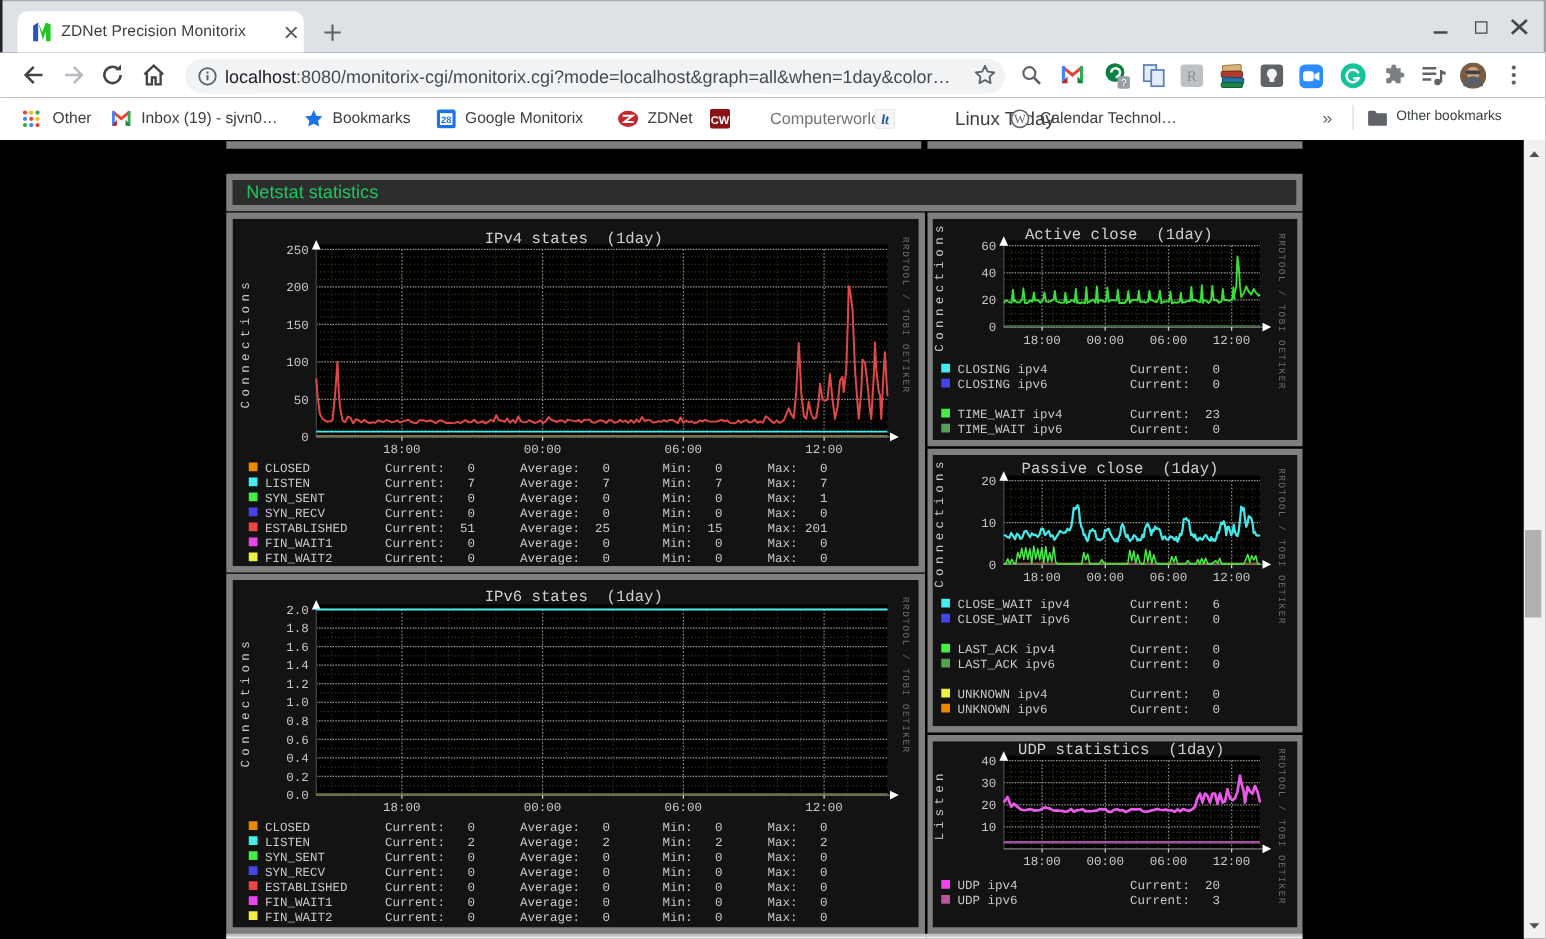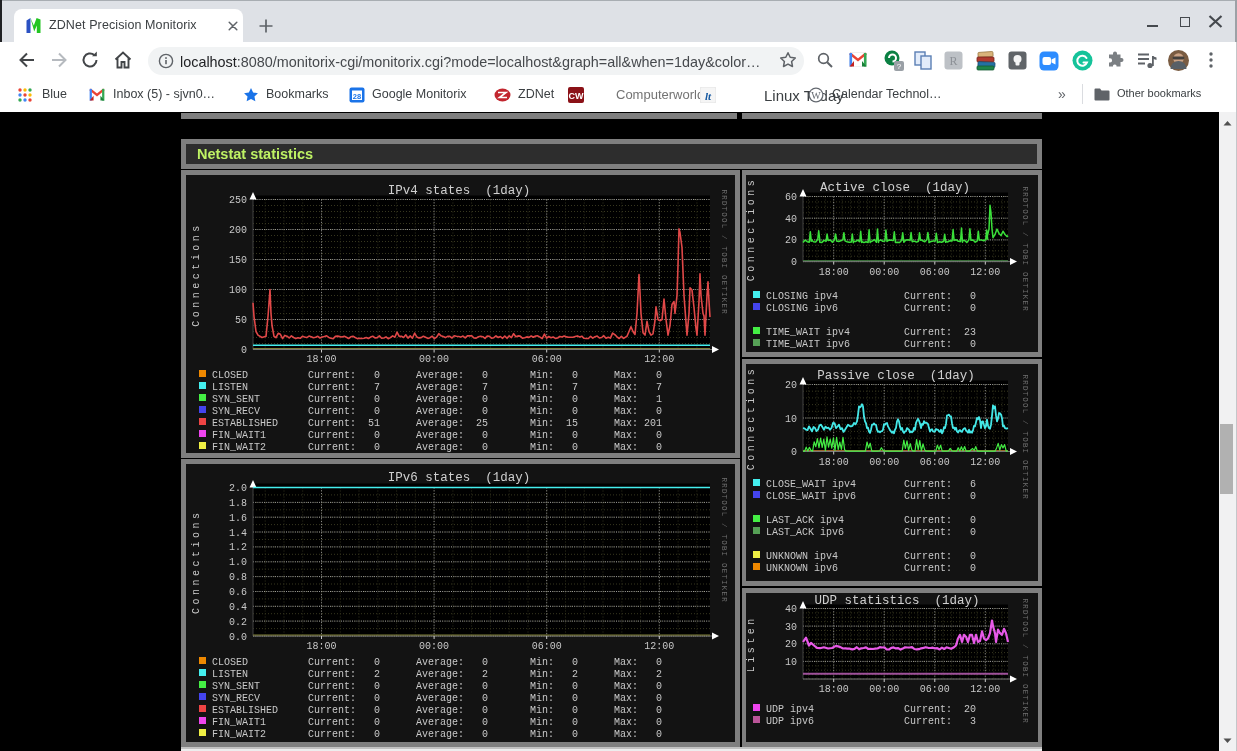--- a/index.html
+++ b/index.html
@@ -122,29 +122,29 @@
 <circle cx="2" cy="2" r="1.7" fill="#ea4335"></circle>
     <circle cx="7" cy="2" r="1.7" fill="#fbbc05"></circle>
     <circle cx="12" cy="2" r="1.7" fill="#34a853"></circle>
 <circle cx="2" cy="7" r="1.7" fill="#4285f4"></circle>
     <circle cx="7" cy="7" r="1.7" fill="#ea4335"></circle>
     <circle cx="12" cy="7" r="1.7" fill="#fbbc05"></circle>
 <circle cx="2" cy="12" r="1.7" fill="#34a853"></circle>
     <circle cx="7" cy="12" r="1.7" fill="#4285f4"></circle>
     <circle cx="12" cy="12" r="1.7" fill="#ea4335"></circle>
   </svg>
-<div class="abs" style="left:42px;top:87px;font-size:12.5px;color:#3c4043;white-space:nowrap">Blue</div>
+<div class="abs" style="left:42px;top:87px;font-size:12.5px;color:#3c4043;white-space:nowrap">Other</div>
 <svg class="abs" style="left:89px;top:88px" width="16" height="13" viewBox="0 0 18 15">
 <path d="M1 1.5 L9 8 L17 1.5" stroke="#ea4335" stroke-width="2.6" fill="none"></path>
 <rect x="0.5" y="1" width="2.6" height="13.5" fill="#4285f4"></rect>
 <rect x="14.9" y="1" width="2.6" height="13.5" fill="#34a853"></rect>
 <path d="M0.5 14.5 L5 14.5 L5 9 Z" fill="#c5221f"></path>
 <path d="M17.5 14.5 L13 14.5 L13 9 Z" fill="#188038"></path>
   </svg>
-<div class="abs" style="left:113px;top:87px;font-size:12.5px;color:#3c4043;white-space:nowrap">Inbox (5) - sjvn0…</div>
+<div class="abs" style="left:113px;top:87px;font-size:12.5px;color:#3c4043;white-space:nowrap">Inbox (19) - sjvn0…</div>
 <svg class="abs" style="left:243px;top:87px" width="16" height="16" viewBox="0 0 18 18">
 <path d="M9 1.2 L11.4 6.2 L16.8 6.9 L12.9 10.7 L13.9 16 L9 13.4 L4.1 16 L5.1 10.7 L1.2 6.9 L6.6 6.2 Z" fill="#1a73e8"></path>
   </svg>
 <div class="abs" style="left:266px;top:87px;font-size:12.5px;color:#3c4043;white-space:nowrap">Bookmarks</div>
 <svg class="abs" style="left:349px;top:87px" width="16" height="16" viewBox="0 0 16 16">
 <rect x="0.5" y="0.5" width="15" height="15" rx="2" fill="#1a73e8"></rect>
 <rect x="3" y="3.5" width="10" height="9.5" fill="#fff"></rect>
 <text x="8" y="11.5" font-size="7.5" fill="#1a73e8" text-anchor="middle" font-family="Liberation Sans" font-weight="bold">28</text>
   </svg>
 <div class="abs" style="left:372px;top:87px;font-size:12.5px;color:#3c4043;white-space:nowrap">Google Monitorix</div>
@@ -173,21 +173,21 @@
 <div class="abs" style="left:1082px;top:84px;width:1px;height:20px;background:#dadce0"></div>
 <svg class="abs" style="left:1094px;top:88px" width="16" height="13" viewBox="0 0 16 13">
 <path d="M0.5 1.5 a1 1 0 0 1 1-1 L6 0.5 L7.5 2.5 L14.5 2.5 a1 1 0 0 1 1 1 L15.5 11.5 a1 1 0 0 1 -1 1 L1.5 12.5 a1 1 0 0 1 -1-1 Z" fill="#5f6368"></path>
   </svg>
 <div class="abs" style="left:1117px;top:87px;font-size:11px;color:#3c4043;white-space:nowrap">Other bookmarks</div>
 <div class="abs" style="left:0;top:112px;width:1219px;height:639px;background:#000"></div>
 <div class="abs" style="left:181px;top:113px;width:556px;height:6px;background:#7f7f7f"></div>
 <div class="abs" style="left:742px;top:113px;width:300px;height:6px;background:#7f7f7f"></div>
 <div class="abs" style="left:181px;top:139px;width:861px;height:30px;background:#7f7f7f;padding:5px">
     <div style="width:100%;height:100%;background:#2d2d2d;">
-      <div style="padding:2px 0 0 11px;font-size:14.5px;font-weight:bold;color:#bef264">Netstat statistics</div>
+      <div style="padding:2px 0 0 11px;font-size:14.5px;font-weight:normal;color:#22c55e">Netstat statistics</div>
     </div>
   </div>
 <div class="abs" style="left:181px;top:170px;width:559px;height:288px;background:#7f7f7f"></div>
 <div class="abs" style="left:181px;top:459px;width:559px;height:292px;background:#7f7f7f"></div>
 <div class="abs" style="left:742px;top:170px;width:300px;height:187px;background:#7f7f7f"></div>
 <div class="abs" style="left:742px;top:359px;width:300px;height:227px;background:#7f7f7f"></div>
 <div class="abs" style="left:742px;top:588px;width:300px;height:163px;background:#7f7f7f"></div>
 <svg style="position:absolute;left:186px;top:175px" width="549" height="278" viewBox="0 0 549 278">
 <rect x="0" y="0" width="549" height="278" fill="#131313"></rect>
 <g transform="translate(-186,-175)">

